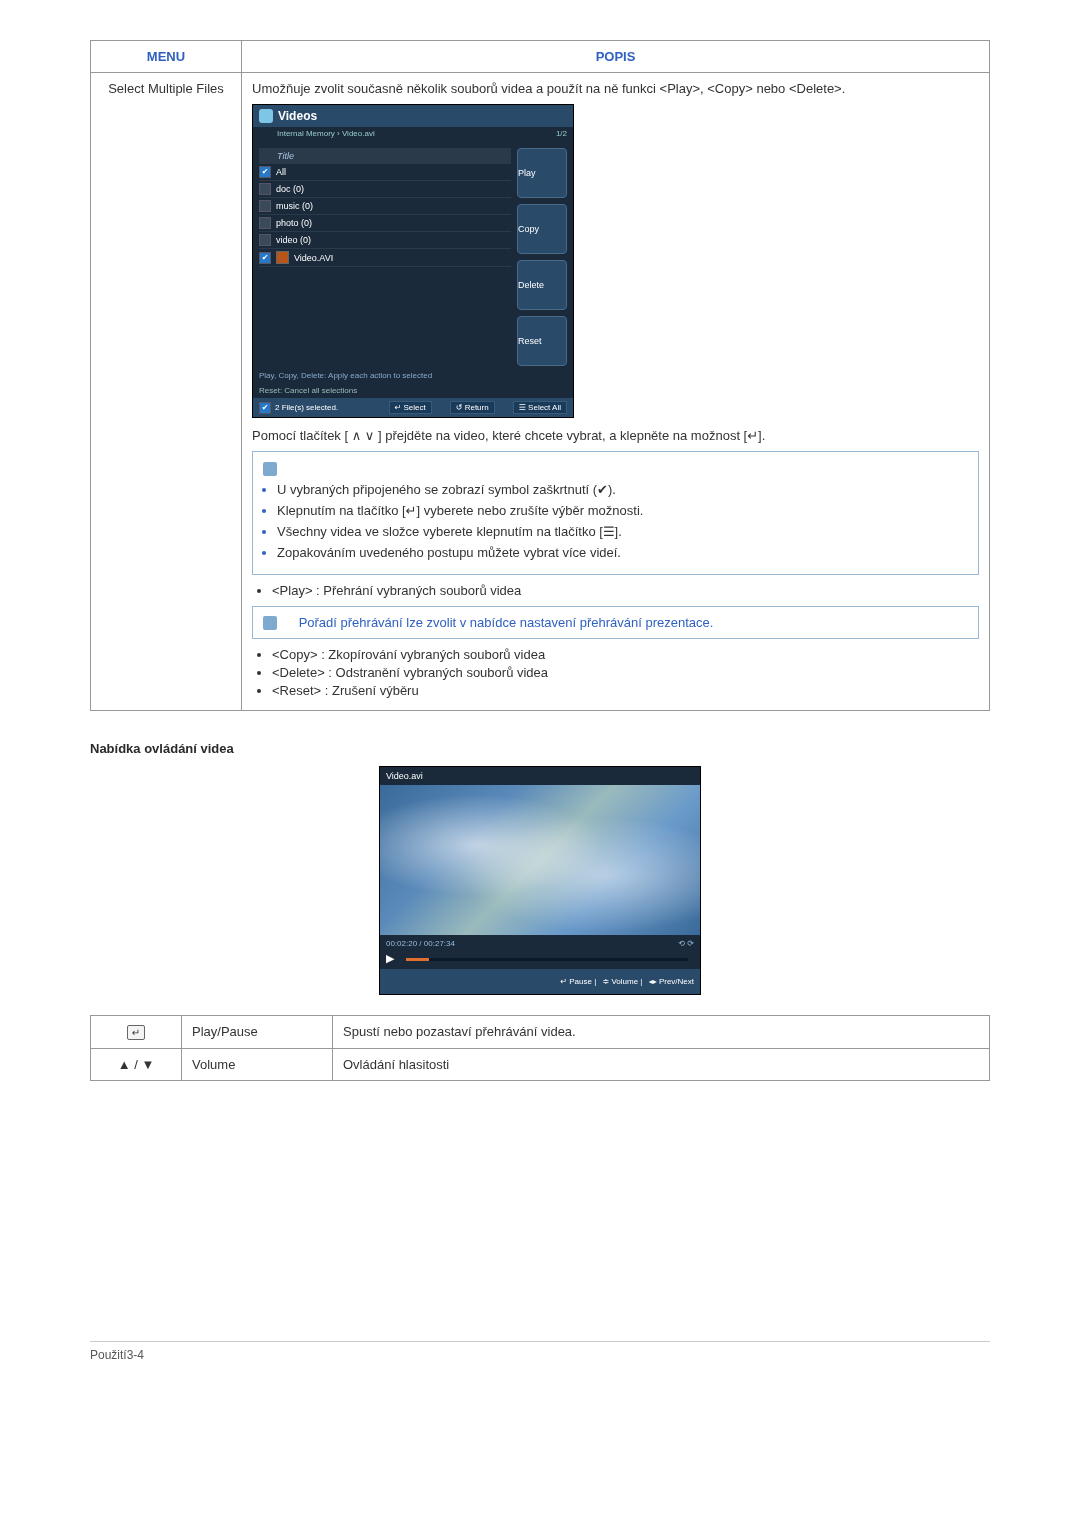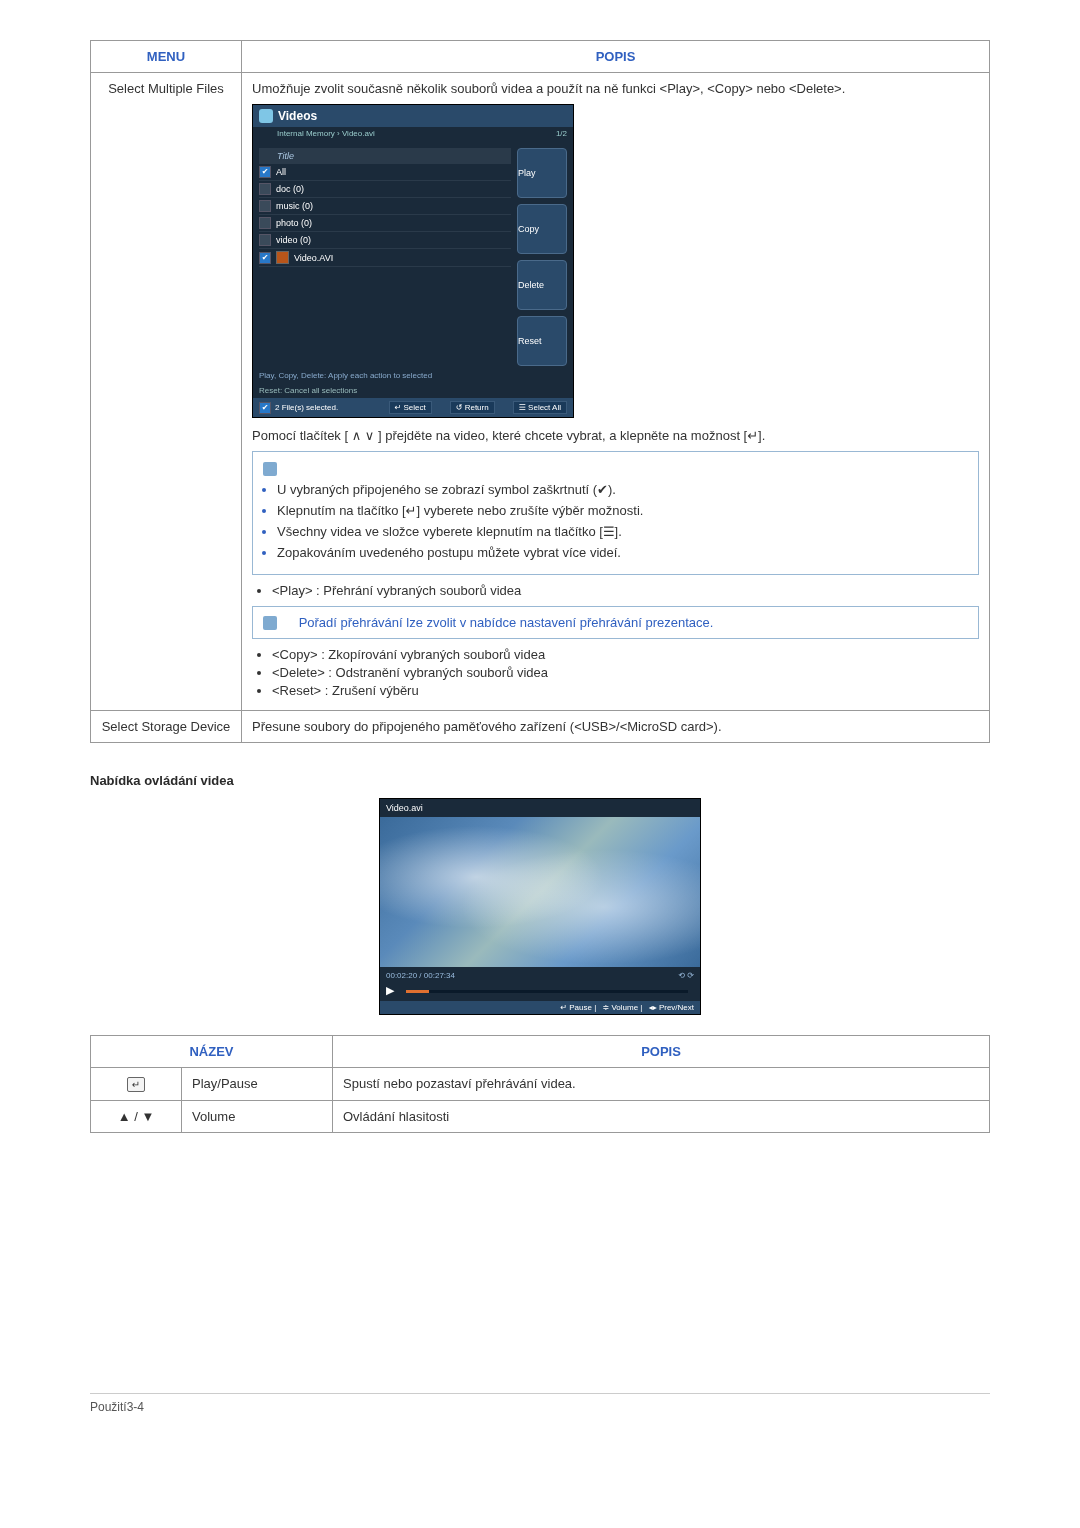--- a/index.html
+++ b/index.html
@@ -222,21 +222,21 @@
 }
 .vp-progress::before {
   content: "";
   position: absolute;
   left: 0; top: 0; bottom: 0;
   width: 8%;
   background: #e07030;
 }
 .vp-footer {
   background: #2a4a6a;
-  padding: 2px 6px;
+  padding: 8px 6px;
   text-align: right;
   font-size: 8px;
 }
 .vp-footer span { margin-left: 4px; }
 .page-footer {
   display: flex;
   font-size: 12px;
   color: #555;
   border-top: 1px solid #ccc;
   padding-top: 6px;
@@ -353,24 +353,20 @@
         <span style="color:#3060c0;margin-left:12px;">Pořadí přehrávání lze zvolit v nabídce nastavení přehrávání prezentace.</span>
       </div>
 
       <ul class="doc-list">
         <li>&lt;Copy&gt; : Zkopírování vybraných souborů videa</li>
         <li>&lt;Delete&gt; : Odstranění vybraných souborů videa</li>
         <li>&lt;Reset&gt; : Zrušení výběru</li>
       </ul>
     </td>
   </tr>
-  <tr>
-    <td class="menu-cell">Select Storage Device</td>
-    <td>Přesune soubory do připojeného paměťového zařízení (&lt;USB&gt;/&lt;MicroSD card&gt;).</td>
-  </tr>
 </tbody>
   </table>
 
 <div class="heading-dark">Nabídka ovládání videa</div>
 
 <div class="video-player-box">
   <div class="vp-header">Video.avi</div>
   <div class="vp-image"></div>
   <div class="vp-controls">
     <span>00:02:20 / 00:27:34</span>
@@ -387,24 +383,20 @@
   </div>
   <div class="vp-footer">
     <span>↵ Pause</span> |
     <span>≑ Volume</span> |
     <span>◂▸ Prev/Next</span>
   </div>
 </div>
 
 <table class="main-table control-table">
   <tbody>
-      <tr>
-    <th colspan="2">NÁZEV</th>
-    <th>POPIS</th>
-  </tr>
   <tr>
     <td class="ctrl-col1"><span class="icon-inline">↵</span></td>
     <td class="name-col" style="text-align:left;">Play/Pause</td>
     <td>Spustí nebo pozastaví přehrávání videa.</td>
   </tr>
   <tr>
     <td class="ctrl-col1">▲ / ▼</td>
     <td class="name-col" style="text-align:left;">Volume</td>
     <td>Ovládání hlasitosti</td>
   </tr>

